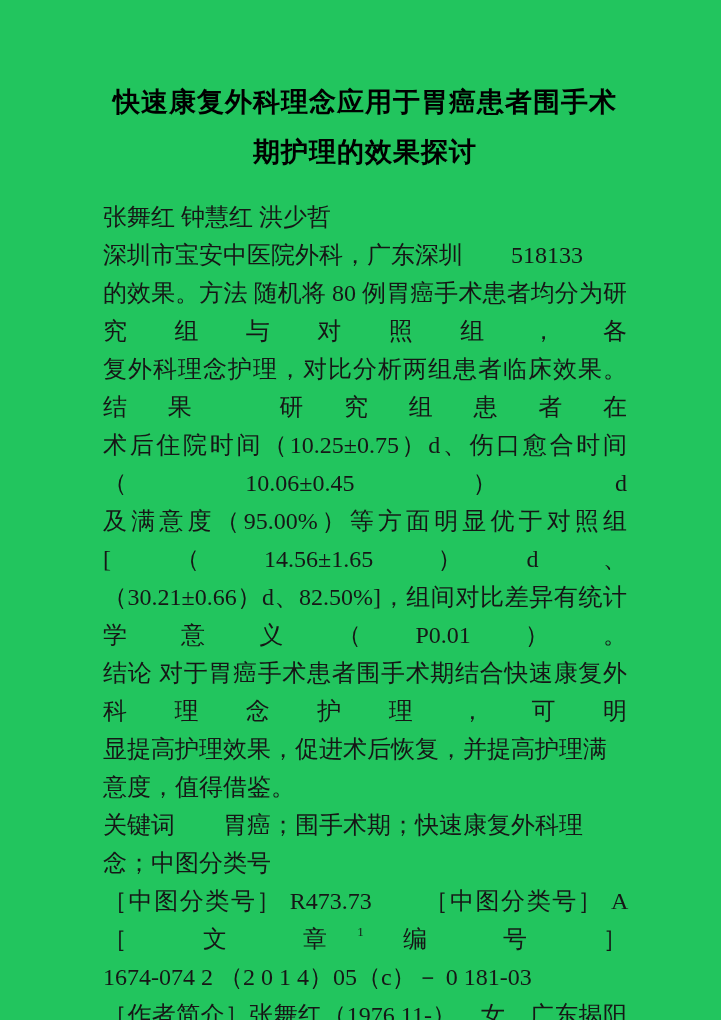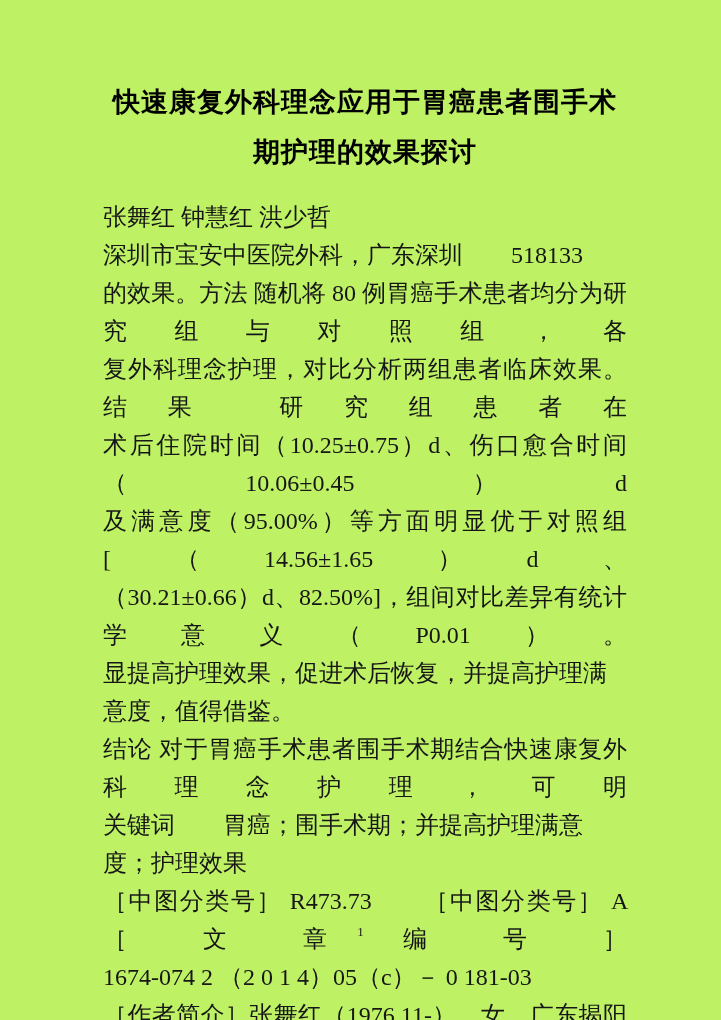--- a/index.html
+++ b/index.html
@@ -4,21 +4,21 @@
 <style>
   html, body {
     margin: 0;
     padding: 0;
     background: #ffffff;
   }
   .page {
     position: relative;
     width: 721px;
     height: 1020px;
-    background: #bef264;
+    background: #22c55e;
     overflow: hidden;
     font-family: "Liberation Serif", "DejaVu Serif", serif;
     color: #1a1a1a;
   }
   .content {
     padding: 77px 94px 0 103px;
   }
   .title {
     margin: 0 0 0 0;
     font-size: 27px;
@@ -66,24 +66,24 @@
     </h1>
 
     <div class="line byline">张舞红 钟慧红 洪少哲</div>
     <div class="line">深圳市宝安中医院外科，广东深圳　　518133</div>
 
     <div class="line j">的效果。方法 随机将 80 例胃癌手术患者均分为研究组与对照组，各</div>
     <div class="line j">复外科理念护理，对比分析两组患者临床效果。结果 研究组患者在</div>
     <div class="line j">术后住院时间（10.25±0.75）d、伤口愈合时间（10.06±0.45）d</div>
     <div class="line j">及满意度（95.00%）等方面明显优于对照组[（14.56±1.65）d、</div>
     <div class="line j">（30.21±0.66）d、82.50%]，组间对比差异有统计学意义（P0.01）。</div>
+    <div class="line j">结论 对于胃癌手术患者围手术期结合快速康复外科理念护理，可明</div>
     <div class="line">显提高护理效果，促进术后恢复，并提高护理满意度，值得借鉴。</div>
-    <div class="line j">结论 对于胃癌手术患者围手术期结合快速康复外科理念护理，可明</div>
 
-    <div class="line">关键词　　胃癌；围手术期；并提高护理满意度；护理效果</div>
+    <div class="line">关键词　　胃癌；围手术期；快速康复外科理念；中图分类号</div>
 
     <div class="line j">［中图分类号］ R473.73　　［中图分类号］ A　　［文章编号］</div>
     <div class="line">1674-074 2 （2 0 1 4）05（c）－ 0 181-03</div>
 
     <div class="line j">［作者简介］张舞红（1976.11-），女，广东揭阳人，本科，主管护师，</div>
 
   </div>
 
   <div class="pagenum">1</div>
 </div>

